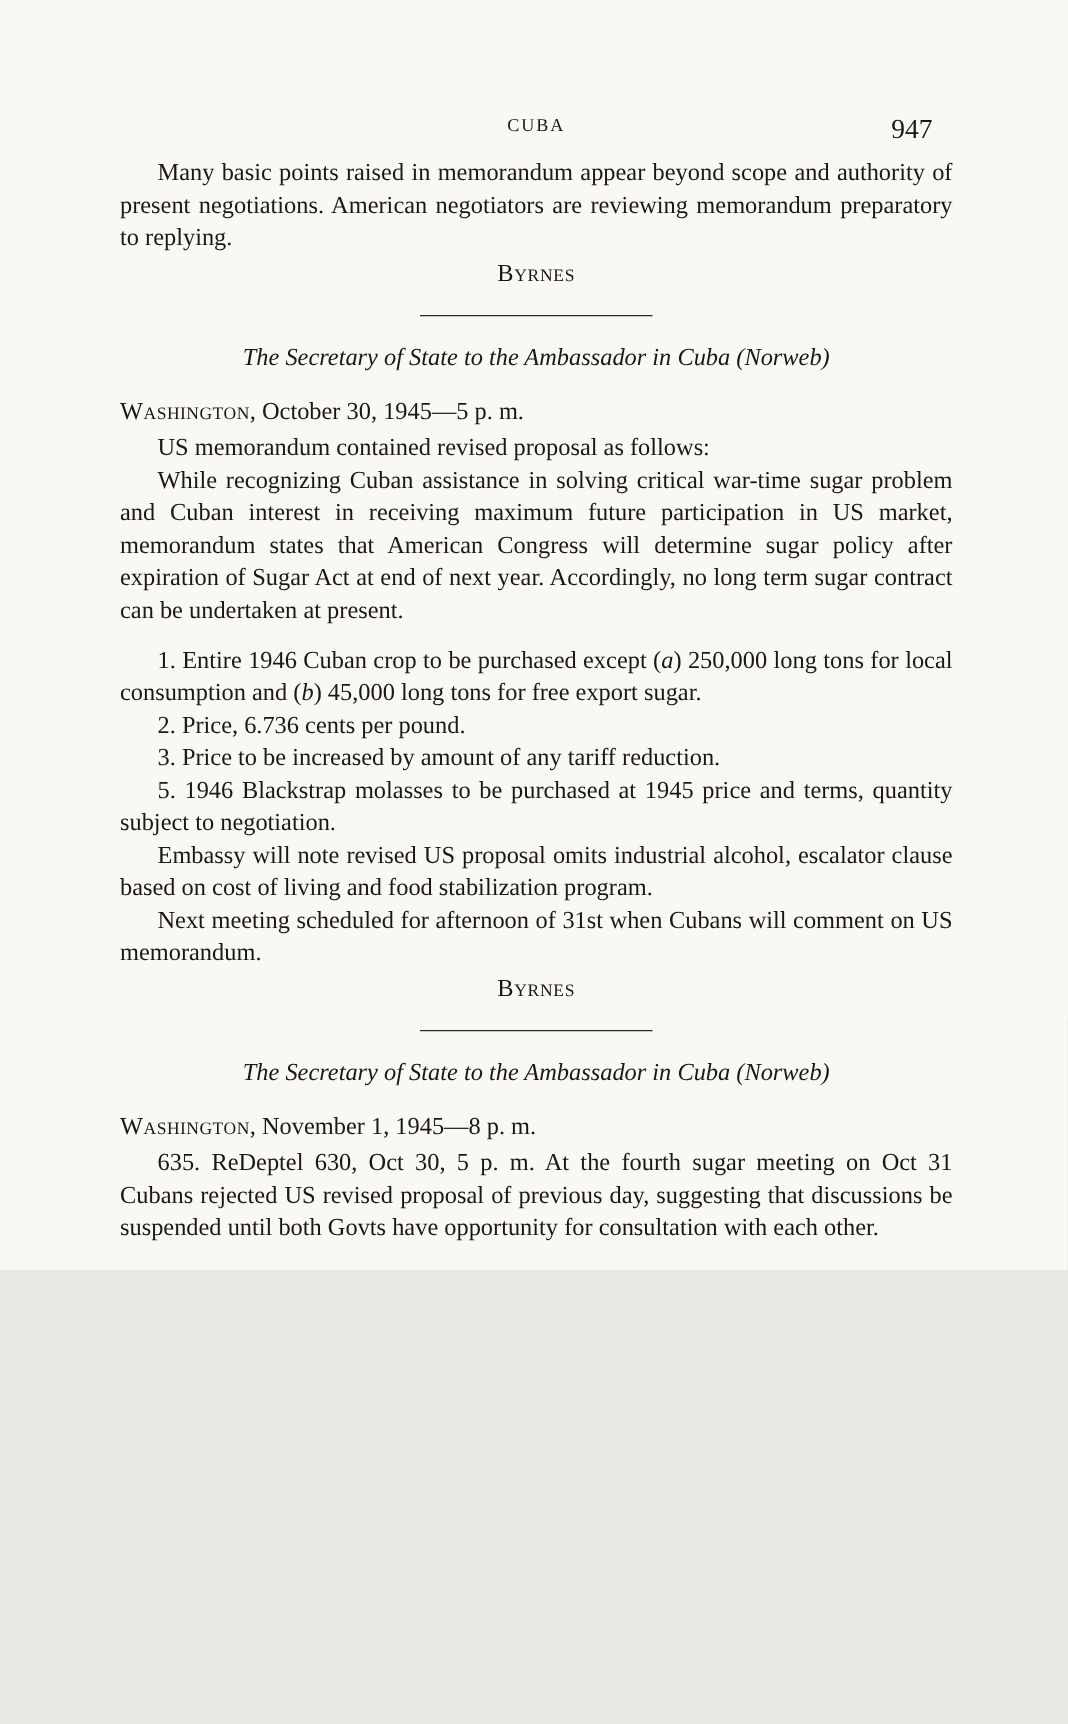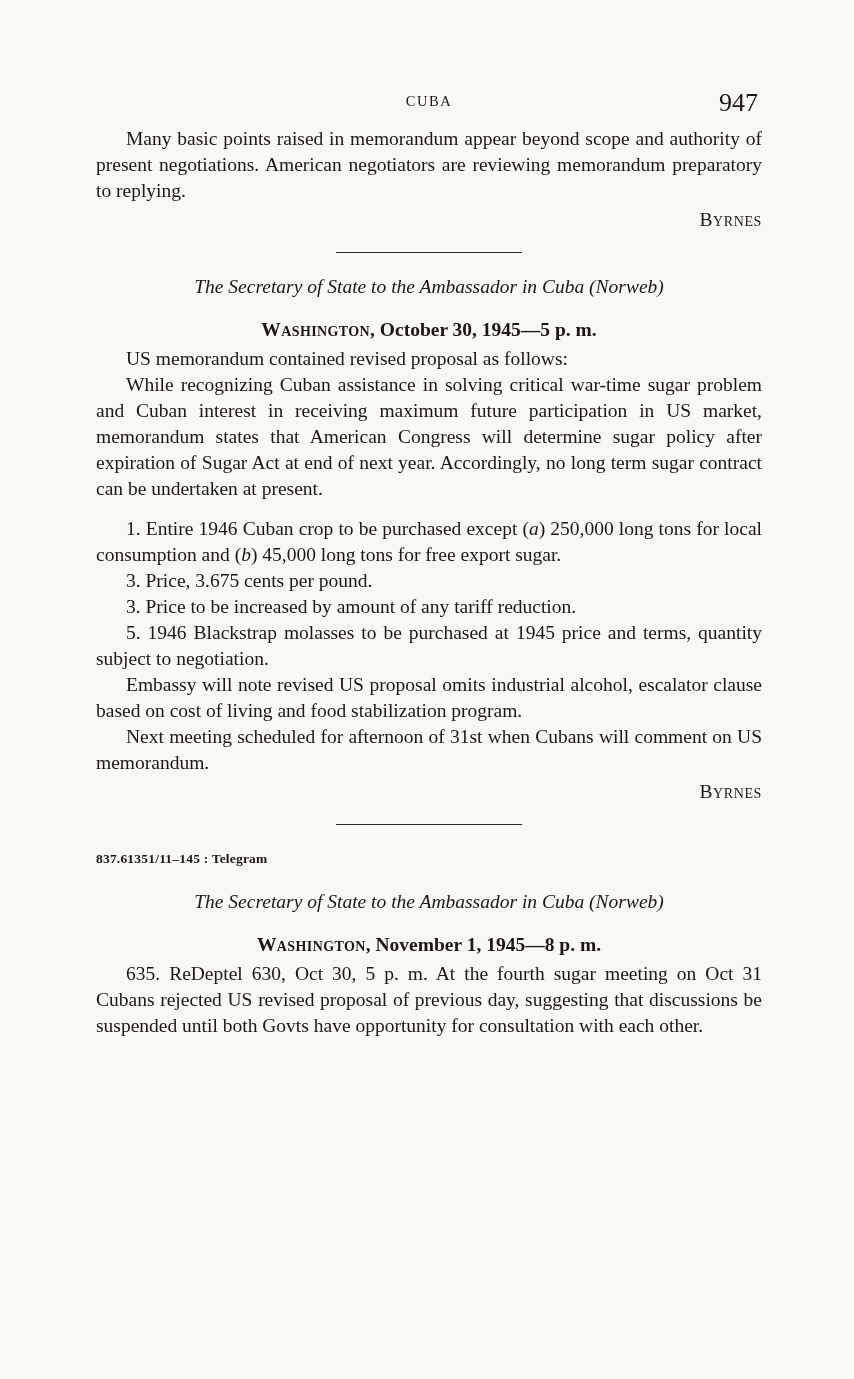--- a/index.html
+++ b/index.html
@@ -3,21 +3,21 @@
 <meta charset="utf-8">
 <style>
   html, body {
     margin: 0;
     padding: 0;
     background: #e9e7e1;
   }
   .page {
     position: relative;
     width: 854px;
-    height: 1379px;
+    height: 1016px;
     margin: 0 auto;
     box-sizing: border-box;
     padding: 86px 92px 0 96px;
     background: #f9f8f3;
     font-family: "Liberation Serif", "DejaVu Serif", serif;
     font-size: 19.5px;
     line-height: 26px;
     color: #1b1812;
     overflow: hidden;
   }
@@ -30,35 +30,35 @@
     position: absolute;
     left: 0;
     right: 0;
     bottom: 2px;
     text-align: center;
     font-size: 14.5px;
     letter-spacing: 1.5px;
   }
   .page-number {
     position: absolute;
-    right: 4px;
+    right: 16px;
     bottom: 0;
-    font-size: 26px;
+    font-size: 22px;
   }
   p.body {
     margin: 0;
     text-align: justify;
     text-indent: 30px;
   }
   p.noindent {
     text-indent: 0;
   }
   .signature {
     margin: 3px 0 0;
-    text-align: right;
+    text-align: center;
     font-variant: small-caps;
     letter-spacing: 0.6px;
   }
   .rule {
     width: 186px;
     height: 0;
     border-top: 1.7px solid #2b2923;
     margin: 19px auto 21px;
   }
   .citation {
@@ -68,22 +68,21 @@
     letter-spacing: 0.2px;
     text-indent: 0;
   }
   .doc-title {
     margin: 17px 0 17px;
     text-align: center;
     font-style: italic;
   }
   .dateline {
     margin: 0 0 3px;
-    text-align: center;
-    font-weight: bold;
+    text-align: left;
   }
   .smallcaps {
     font-variant: small-caps;
     letter-spacing: 0.4px;
   }
   .list-block {
     margin-top: 14px;
   }
   .gap-top {
     margin-top: 12px;
@@ -111,32 +110,31 @@
 
   <section>
     <p class="doc-title">The Secretary of State to the Ambassador in Cuba (Norweb)</p>
     <p class="dateline"><span class="smallcaps">Washington</span><span>, October 30, 1945—5 p. m.</span></p>
 
     <p class="body">US memorandum contained revised proposal as follows:</p>
     <p class="body">While recognizing Cuban assistance in solving critical war-time sugar problem and Cuban interest in receiving maximum future participation in US market, memorandum states that American Congress will determine sugar policy after expiration of Sugar Act at end of next year.  Accordingly, no long term sugar contract can be undertaken at present.</p>
 
     <div class="list-block">
       <p class="body"><span>1. Entire 1946 Cuban crop to be purchased except (</span><i class="lit">a</i><span>) 250,000 long tons for local consumption and (</span><i class="lit">b</i><span>) 45,000 long tons for free export sugar.</span></p>
-      <p class="body">3. Price, 3.675 cents per pound.</p>
+      <p class="body">2. Price, 6.736 cents per pound.</p>
       <p class="body">3. Price to be increased by amount of any tariff reduction.</p>
       <p class="body">5. 1946 Blackstrap molasses to be purchased at 1945 price and terms, quantity subject to negotiation.</p>
     </div>
 
     <p class="body gap-top">Embassy will note revised US proposal omits industrial alcohol, escalator clause based on cost of living and food stabilization program.</p>
     <p class="body">Next meeting scheduled for afternoon of 31st when Cubans will comment on US memorandum.</p>
     <p class="signature">Byrnes</p>
   </section>
 
   <div class="rule"></div>
 
   <section>
-    <p class="body noindent citation">837.61351/11–145 : Telegram</p>
     <p class="doc-title">The Secretary of State to the Ambassador in Cuba (Norweb)</p>
     <p class="dateline"><span class="smallcaps">Washington</span><span>, November 1, 1945—8 p. m.</span></p>
     <p class="body">635. ReDeptel 630, Oct 30, 5 p. m.  At the fourth sugar meeting on Oct 31 Cubans rejected US revised proposal of previous day, suggesting that discussions be suspended until both Govts have opportunity for consultation with each other.</p>
   </section>
 
 </div>
 
 </body></html>

